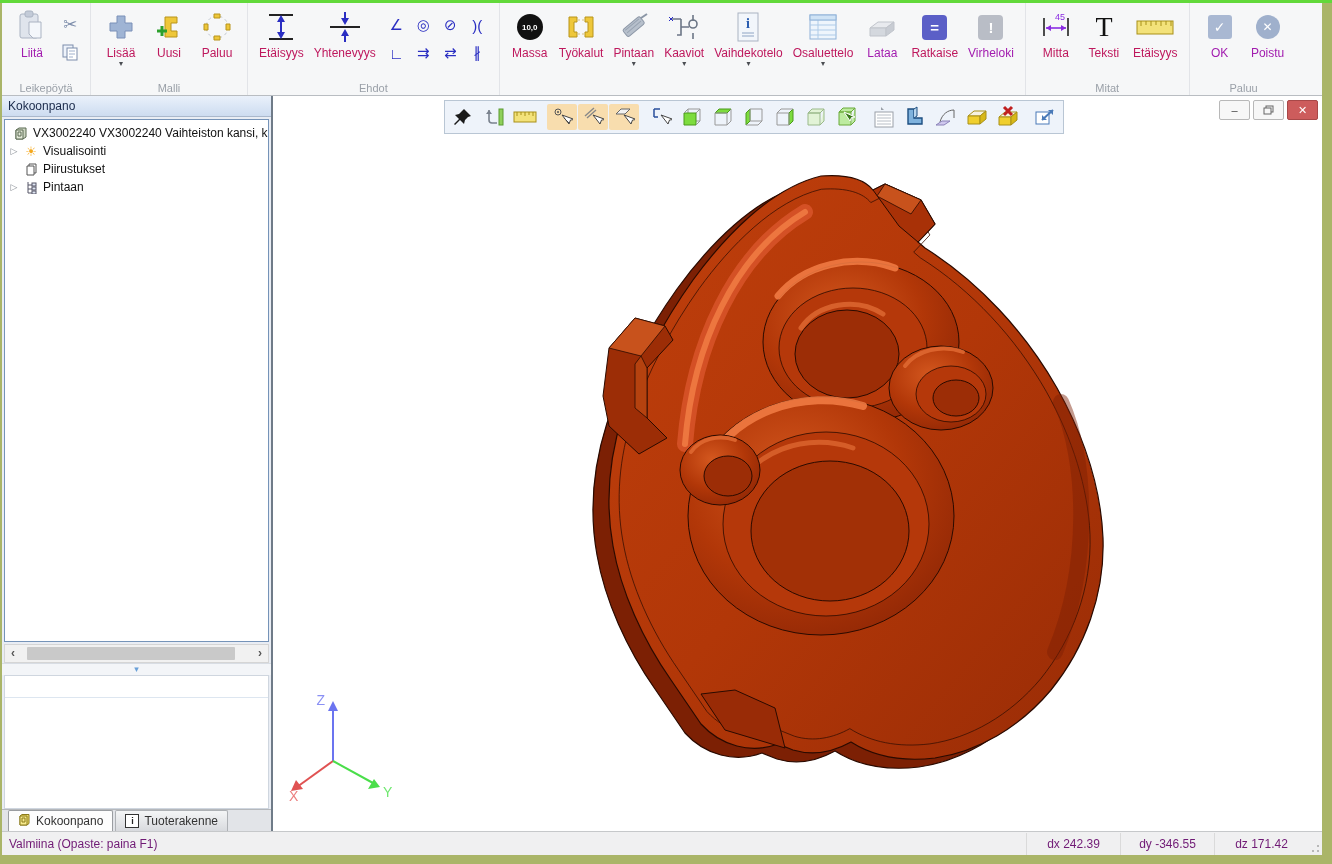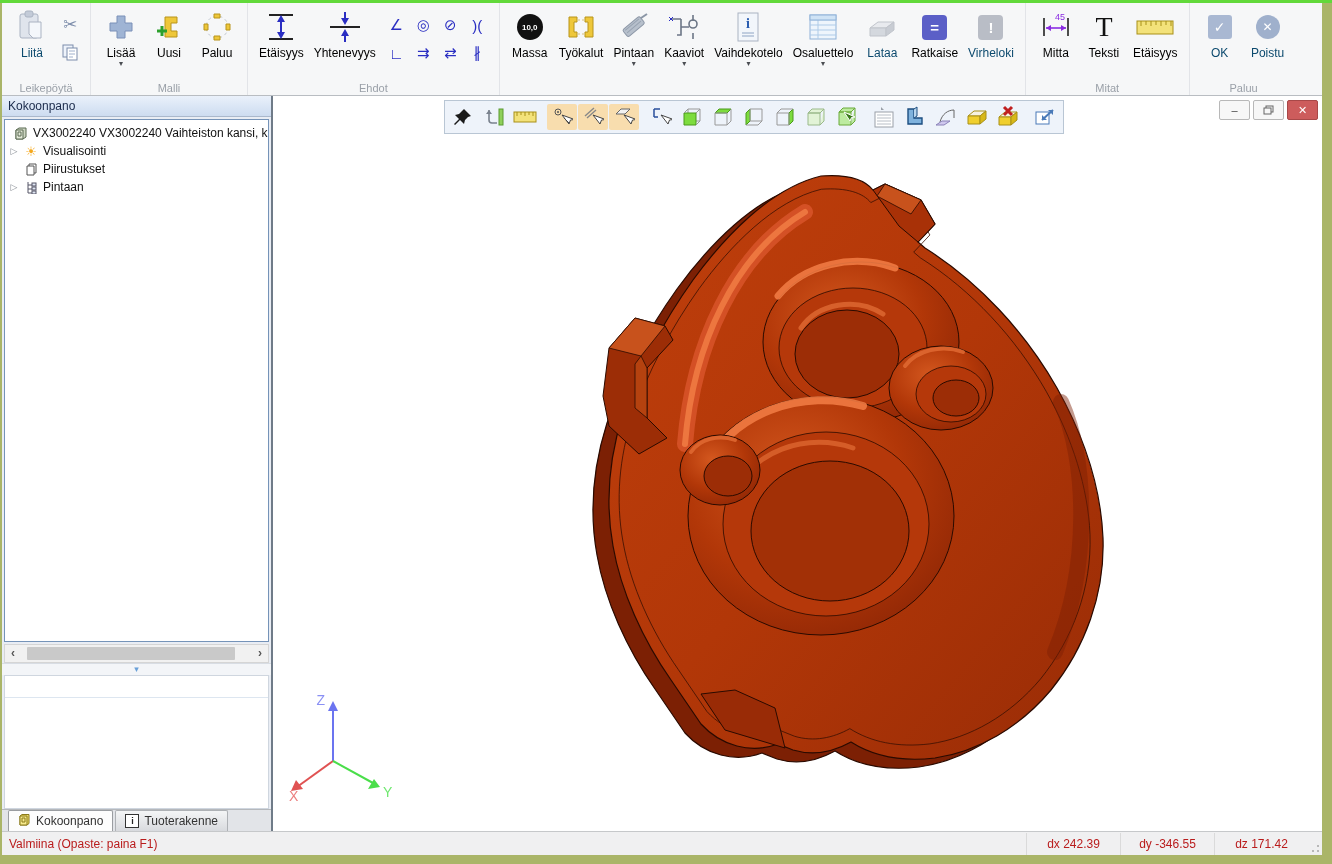--- a/index.html
+++ b/index.html
@@ -12,23 +12,23 @@
   }
   .frame-top{position:absolute;top:0;left:0;width:1332px;height:3px;background:#62d93a;}
   .window{position:absolute;left:2px;top:3px;width:1320px;height:852px;background:#f6f7f8;display:flex;flex-direction:column;box-sizing:border-box;}
 
   
   .ribbon{height:93px;min-height:93px;background:#f6f7f8;border-bottom:1px solid #b9bdc2;display:flex;align-items:stretch;box-sizing:border-box;}
   .rgroup{position:relative;padding:4px 8px 16px 8px;border-right:1px solid #e2e4e8;display:flex;gap:4px;}
   .glabel{position:absolute;left:0;right:0;bottom:1px;text-align:center;font-size:11px;color:#9aa0a8;white-space:nowrap;}
   .rbtn{display:flex;flex-direction:column;align-items:center;min-width:38px;padding:1px 3px;border-radius:3px;cursor:default;}
   .ric{height:38px;display:flex;align-items:center;justify-content:center;}
-  .rlabel{font-size:12px;color:#000000;line-height:14px;white-space:nowrap;}
+  .rlabel{font-size:12px;color:#be185d;line-height:14px;white-space:nowrap;}
   .caret{font-size:8px;line-height:8px;color:#4a4d52;}
-  .disabled .rlabel{color:#0c4a6e;}
+  .disabled .rlabel{color:#a21caf;}
   .rcol{display:flex;flex-direction:column;justify-content:flex-start;gap:6px;padding-top:6px;}
   .rsmall{width:24px;height:22px;display:flex;align-items:center;justify-content:center;border-radius:2px;}
   .cut-glyph{font-size:17px;color:#7d8dab;}
   .cond-grid{display:grid;grid-template-columns:repeat(4,27px);grid-template-rows:28px 28px;align-content:start;margin-top:4px;}
   .cond{display:flex;align-items:center;justify-content:center;font-size:15px;color:#2a2ec2;border-radius:2px;}
   .mass-circle{width:26px;height:26px;border-radius:50%;background:#111;color:#fff;font-size:8px;display:flex;align-items:center;justify-content:center;font-weight:bold;}
   .solve-sq{width:25px;height:25px;border-radius:4px;background:#5b5fc7;color:#fff;font-weight:bold;font-size:15px;display:flex;align-items:center;justify-content:center;}
   .err-sq{width:25px;height:25px;border-radius:4px;background:#b9bdc6;color:#fff;font-weight:bold;font-size:15px;display:flex;align-items:center;justify-content:center;}
   .ok-sq{width:24px;height:24px;border-radius:3px;background:#a9b8d2;color:#fff;font-size:14px;font-weight:bold;display:flex;align-items:center;justify-content:center;}
   .exit-ci{width:24px;height:24px;border-radius:50%;background:#9fb0cc;color:#fff;font-size:12px;font-weight:bold;display:flex;align-items:center;justify-content:center;}
@@ -60,21 +60,21 @@
   .viewport{flex:1;position:relative;background:#ffffff;min-width:0;}
   .vtoolbar{position:absolute;left:171px;top:4px;height:30px;background:#eef3fa;border:1px solid #b9c6d4;display:flex;align-items:center;padding:1px 3px;gap:1px;}
   .vic{width:30px;height:26px;display:flex;align-items:center;justify-content:center;border-radius:2px;}
   .vic.hl{background:#f8ddae;}
   .vic.gap{margin-left:6px;}
   .wctrl{position:absolute;top:4px;right:4px;display:flex;gap:3px;}
   .wbtn{width:29px;height:18px;background:#f7f7f7;border:1px solid #b8b8b8;display:flex;align-items:center;justify-content:center;font-size:11px;color:#444;border-radius:2px;cursor:default;}
   .wbtn.close{background:#cd5c5c;border-color:#a84848;color:#fff;font-weight:bold;}
   .axisbox{position:absolute;left:10px;bottom:28px;}
 
-  .statusbar{height:23px;min-height:23px;background:#f0f0f1;border-top:1px solid #c6c8ca;display:flex;align-items:center;font-size:12px;color:#b91c1c;}
+  .statusbar{height:23px;min-height:23px;background:#f0f0f1;border-top:1px solid #c6c8ca;display:flex;align-items:center;font-size:12px;color:#701a75;}
   .smsg{padding-left:7px;flex:1;}
   .scell{border-left:1px solid #dadada;width:93px;text-align:center;line-height:22px;white-space:nowrap;}
   .grip{width:14px;height:22px;position:relative;}
   .grip i{position:absolute;width:2px;height:2px;background:#b8b8b8;}
 </style>
 </head>
 <body>
 
 <div class="frame-top"></div>
 

